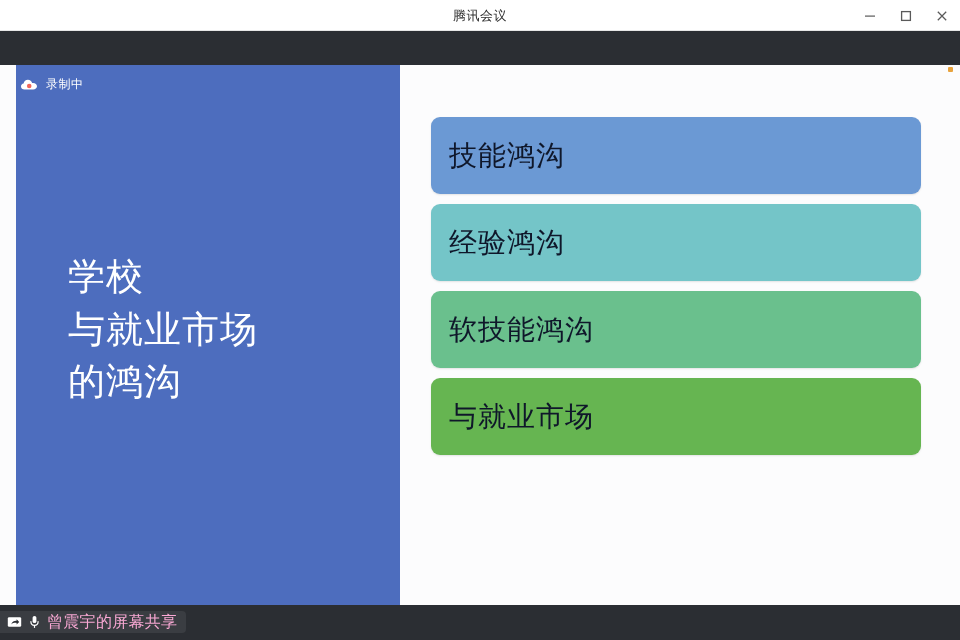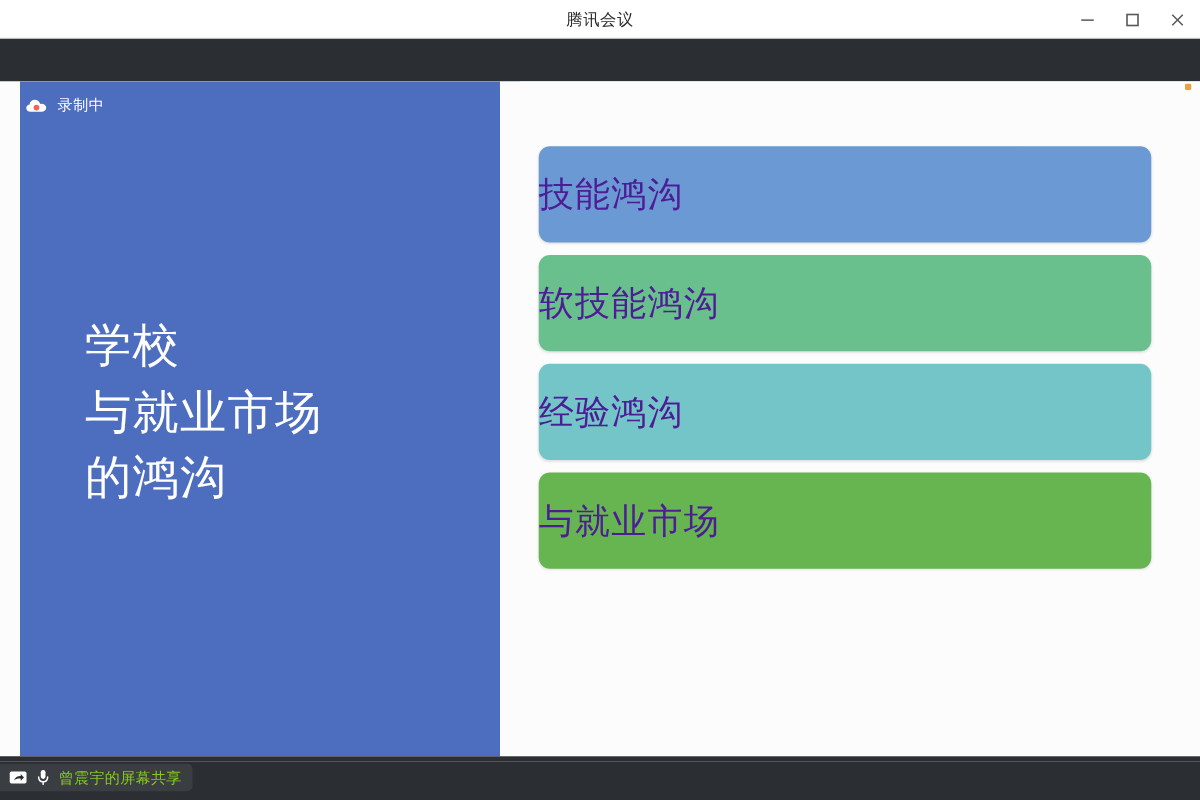--- a/index.html
+++ b/index.html
@@ -114,23 +114,24 @@
   }
   .bar {
     height: 77px;
     border-radius: 9px;
     margin-bottom: 10px;
     display: flex;
     align-items: center;
     box-shadow: 0 1px 2px rgba(0,0,0,0.10);
   }
   .bar-label {
-    color: #4c1d95;
+    color: #0f172a;
     font-size: 28px;
     letter-spacing: 1px;
+    padding-left: 18px;
     line-height: 1;
   }
 
   
   .marker-dot {
     position: absolute;
     left: 548px;
     top: 2px;
     width: 5px;
     height: 5px;
@@ -172,22 +173,22 @@
     height: 22px;
     background: #3a3d42;
     border-top-right-radius: 4px;
     border-bottom-right-radius: 4px;
     display: flex;
     align-items: center;
     padding: 0 9px 0 7px;
     gap: 7px;
   }
   .share-pill-label {
-    color: #84cc16;
-    font-size: 12px;
+    color: #f9a8d4;
+    font-size: 16px;
     line-height: 1;
     letter-spacing: 0.3px;
   }
   .ic { display: block; }
 </style>
 </head>
 <body>
 
 <div id="app">
 
@@ -229,26 +230,26 @@
     </div>
 
     <div class="slide-right">
       <div class="marker-dot" style="background: rgb(232, 163, 61);"></div>
       <div class="bars">
 
         <div class="bar" style="background:#6b99d4">
           <span class="bar-label">技能鸿沟</span>
         </div>
 
+        <div class="bar" style="background:#74c5c8">
+          <span class="bar-label">经验鸿沟</span>
+        </div>
+
         <div class="bar" style="background:#6ac08d">
           <span class="bar-label">软技能鸿沟</span>
-        </div>
-
-        <div class="bar" style="background:#74c5c8">
-          <span class="bar-label">经验鸿沟</span>
         </div>
 
         <div class="bar" style="background:#66b551">
           <span class="bar-label">与就业市场</span>
         </div>
 
 
       </div>
     </div>
   </div>

